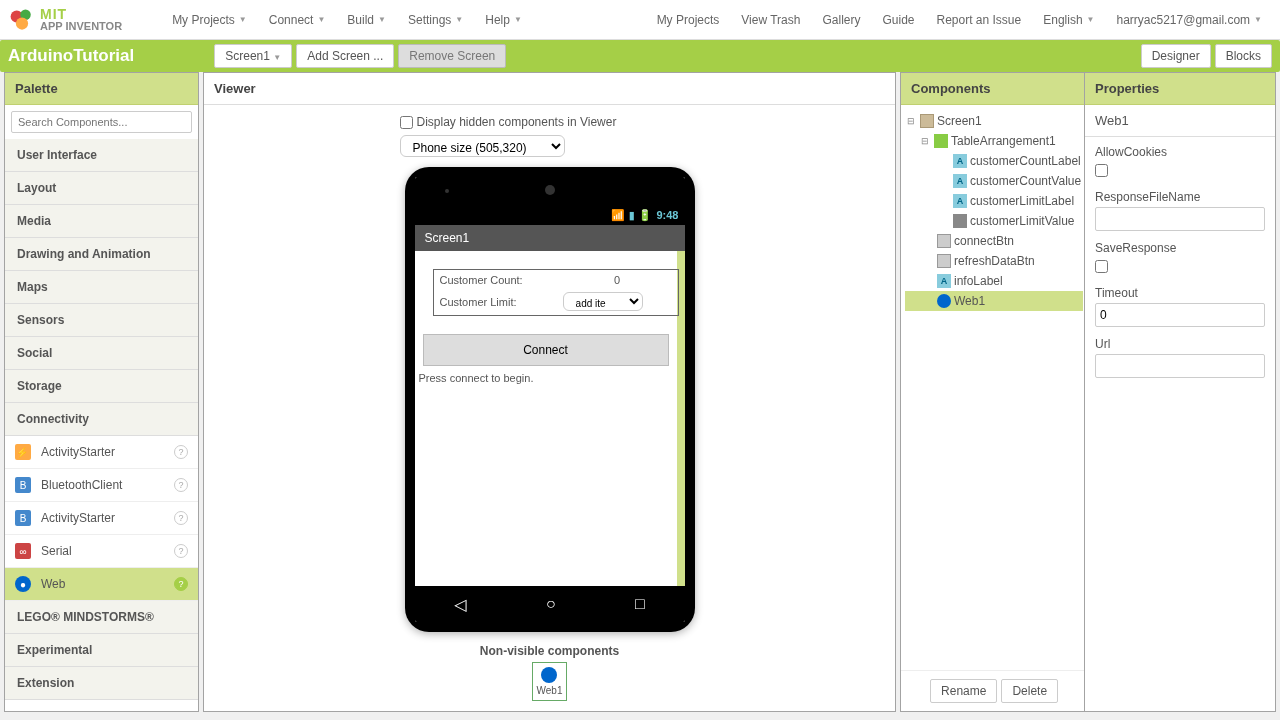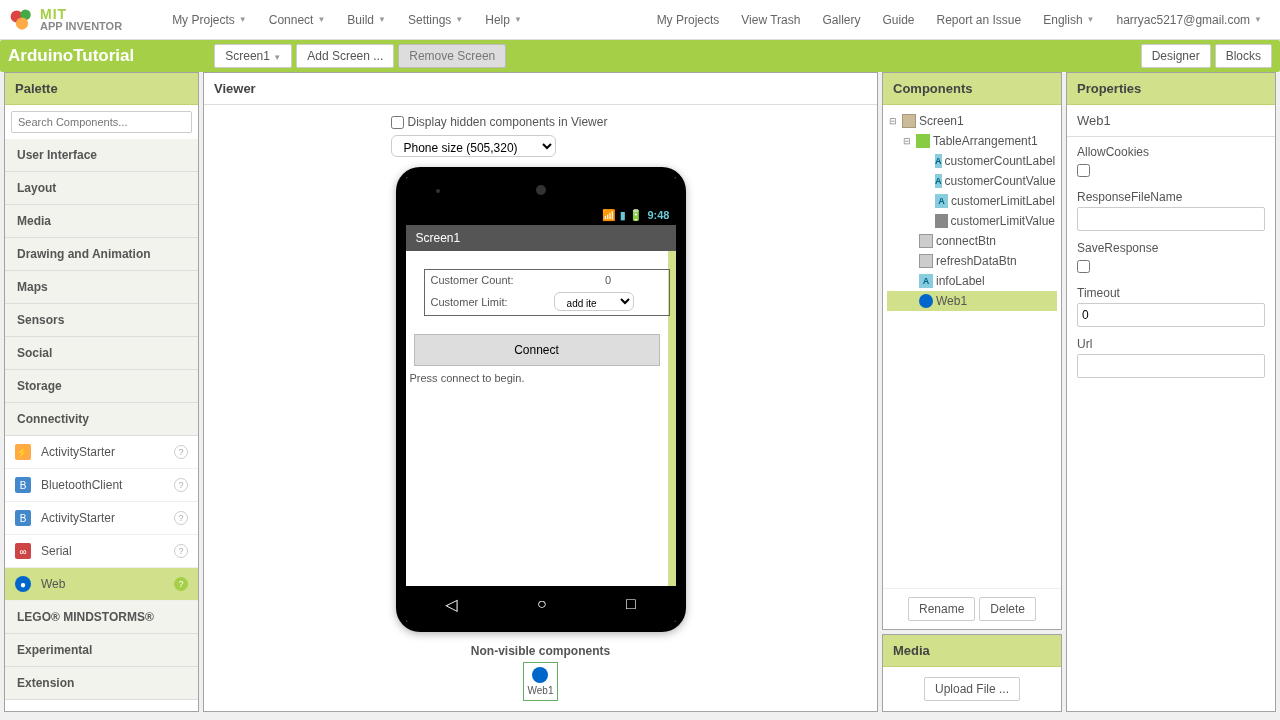--- a/index.html
+++ b/index.html
@@ -59,33 +59,33 @@
 .phone-nav { height: 36px; background: #000; display: flex; justify-content: space-around; align-items: center; }
 .nav-icon { color: #fff; font-size: 16px; }
 .phone-speaker { position: absolute; top: 18px; left: 50%; transform: translateX(-50%); width: 10px; height: 10px; background: #333; border-radius: 50%; }
 .phone-dot { position: absolute; top: 22px; width: 4px; height: 4px; background: #333; border-radius: 50%; }
 
 .nonvis { margin-top: 12px; text-align: center; }
 .nonvis-label { font-weight: bold; font-size: 12px; margin-bottom: 4px; }
 .nonvis-item { display: inline-block; border: 1px solid #6a6; padding: 4px; text-align: center; font-size: 10px; }
 .nonvis-ico { width: 16px; height: 16px; background: #0066cc; border-radius: 50%; margin: 0 auto 2px; }
 
-.right-col { width: 180px; flex-shrink: 0; display: flex; flex-direction: column; gap: 4px; }
+.right-col { width: 180px; flex-shrink: 0; display: flex; flex-direction: row; gap: 4px; }
 .components { flex: 1; display: flex; flex-direction: column; }
 .tree { flex: 1; padding: 6px 4px; font-size: 12px; overflow: auto; }
 .tree-node { display: flex; align-items: center; gap: 3px; padding: 3px 2px; cursor: pointer; }
 .tree-node.selected { background: #d0e08b; }
 .tree-indent-1 { padding-left: 16px; }
 .tree-indent-2 { padding-left: 32px; }
 .tree-indent-3 { padding-left: 48px; }
 .tree-icon { width: 14px; height: 14px; display: inline-flex; align-items: center; justify-content: center; font-size: 9px; }
 .tree-btns { padding: 8px; display: flex; gap: 4px; justify-content: center; border-top: 1px solid #eee; }
 .media-box { padding: 10px; text-align: center; }
 
-.properties { width: 210px; flex-shrink: 0; }
+.properties { width: 192px; flex-shrink: 0; }
 .prop-name { padding: 8px 10px; border-bottom: 1px solid #ddd; font-size: 13px; }
 .prop-body { padding: 8px 10px; }
 .prop-field { margin-bottom: 10px; }
 .prop-label { font-size: 12px; margin-bottom: 3px; display: block; }
 .prop-input { width: 100%; padding: 4px; border: 1px solid #ccc; font-size: 12px; border-radius: 2px; }
 .prop-check { margin-top: 2px; }
 
 .toggle { font-size: 9px; color: #888; width: 10px; }
 .ci-screen { background: #cb9; border: 1px solid #a97; }
 .ci-table { background: #8c4; }

